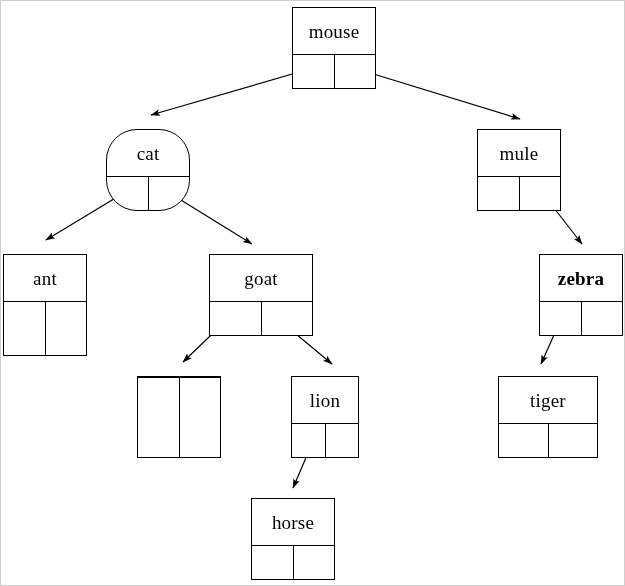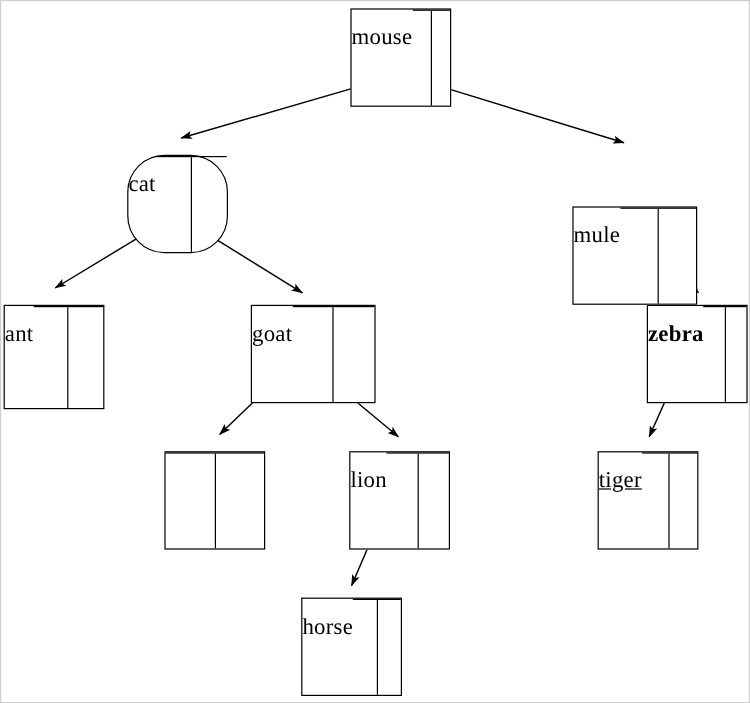--- a/index.html
+++ b/index.html
@@ -26,20 +26,21 @@
     pointer-events: none;
   }
   .node {
     position: absolute;
     width: 84px;
     height: 82px;
     box-sizing: border-box;
     border: 1.6px solid #000000;
     background: #ffffff;
     display: flex;
+    flex-direction: column;
   }
   .node-label {
     height: 46px;
     box-sizing: border-box;
     display: flex;
     align-items: center;
     justify-content: center;
     font-size: 19px;
     line-height: 1;
     color: #000000;
@@ -91,28 +92,28 @@
           <div class="ptr-cell right"></div>
         </div>
       </div>
       <div class="node" style="left: 105px; top: 128px; width: 84px; height: 82px; border-radius: 31px;">
         <div class="node-label">cat</div>
         <div class="node-ptrs">
           <div class="ptr-cell left"></div>
           <div class="ptr-cell right"></div>
         </div>
       </div>
-      <div class="node" style="left: 476px; top: 128px; width: 104px; height: 82px; margin-top: 43px;">
+      <div class="node" style="left: 476px; top: 128px; width: 84px; height: 82px;">
         <div class="node-label">mule</div>
         <div class="node-ptrs">
           <div class="ptr-cell left"></div>
           <div class="ptr-cell right"></div>
         </div>
       </div>
-      <div class="node" style="left: 2px; top: 253px; width: 84px; height: 87px;">
+      <div class="node" style="left: 2px; top: 253px; width: 84px; height: 102px;">
         <div class="node-label">ant</div>
         <div class="node-ptrs">
           <div class="ptr-cell left"></div>
           <div class="ptr-cell right"></div>
         </div>
       </div>
       <div class="node" style="left: 208px; top: 253px; width: 104px; height: 82px;">
         <div class="node-label">goat</div>
         <div class="node-ptrs">
           <div class="ptr-cell left"></div>
@@ -125,28 +126,28 @@
           <div class="ptr-cell left"></div>
           <div class="ptr-cell right"></div>
         </div>
       </div>
       <div class="node" style="left: 136px; top: 375px; width: 84px; height: 82px;">
         <div class="node-ptrs">
           <div class="ptr-cell left"></div>
           <div class="ptr-cell right"></div>
         </div>
       </div>
-      <div class="node" style="left: 290px; top: 375px; width: 84px; height: 82px;">
+      <div class="node" style="left: 290px; top: 375px; width: 68px; height: 82px;">
         <div class="node-label">lion</div>
         <div class="node-ptrs">
           <div class="ptr-cell left"></div>
           <div class="ptr-cell right"></div>
         </div>
       </div>
-      <div class="node" style="left: 497px; top: 375px; width: 84px; height: 82px; text-decoration: underline;">
+      <div class="node" style="left: 497px; top: 375px; width: 100px; height: 82px;">
         <div class="node-label">tiger</div>
         <div class="node-ptrs">
           <div class="ptr-cell left"></div>
           <div class="ptr-cell right"></div>
         </div>
       </div>
       <div class="node" style="left: 250px; top: 497px; width: 84px; height: 82px;">
         <div class="node-label">horse</div>
         <div class="node-ptrs">
           <div class="ptr-cell left"></div>

